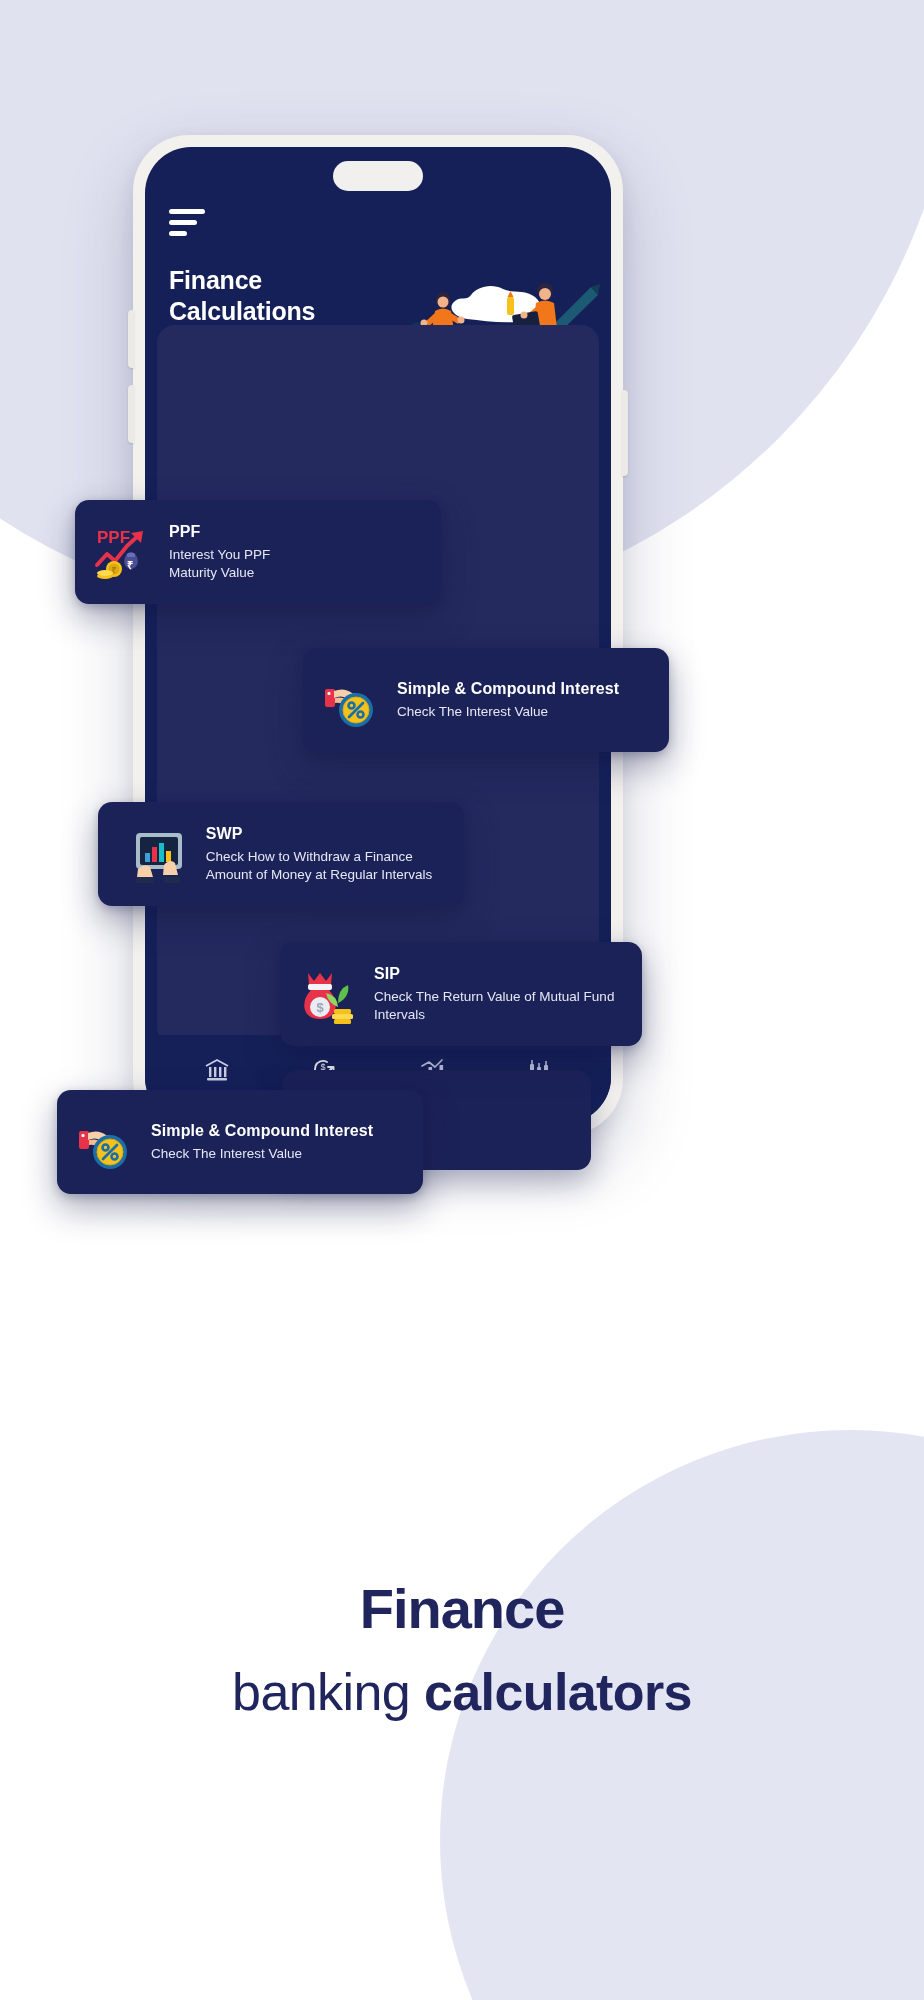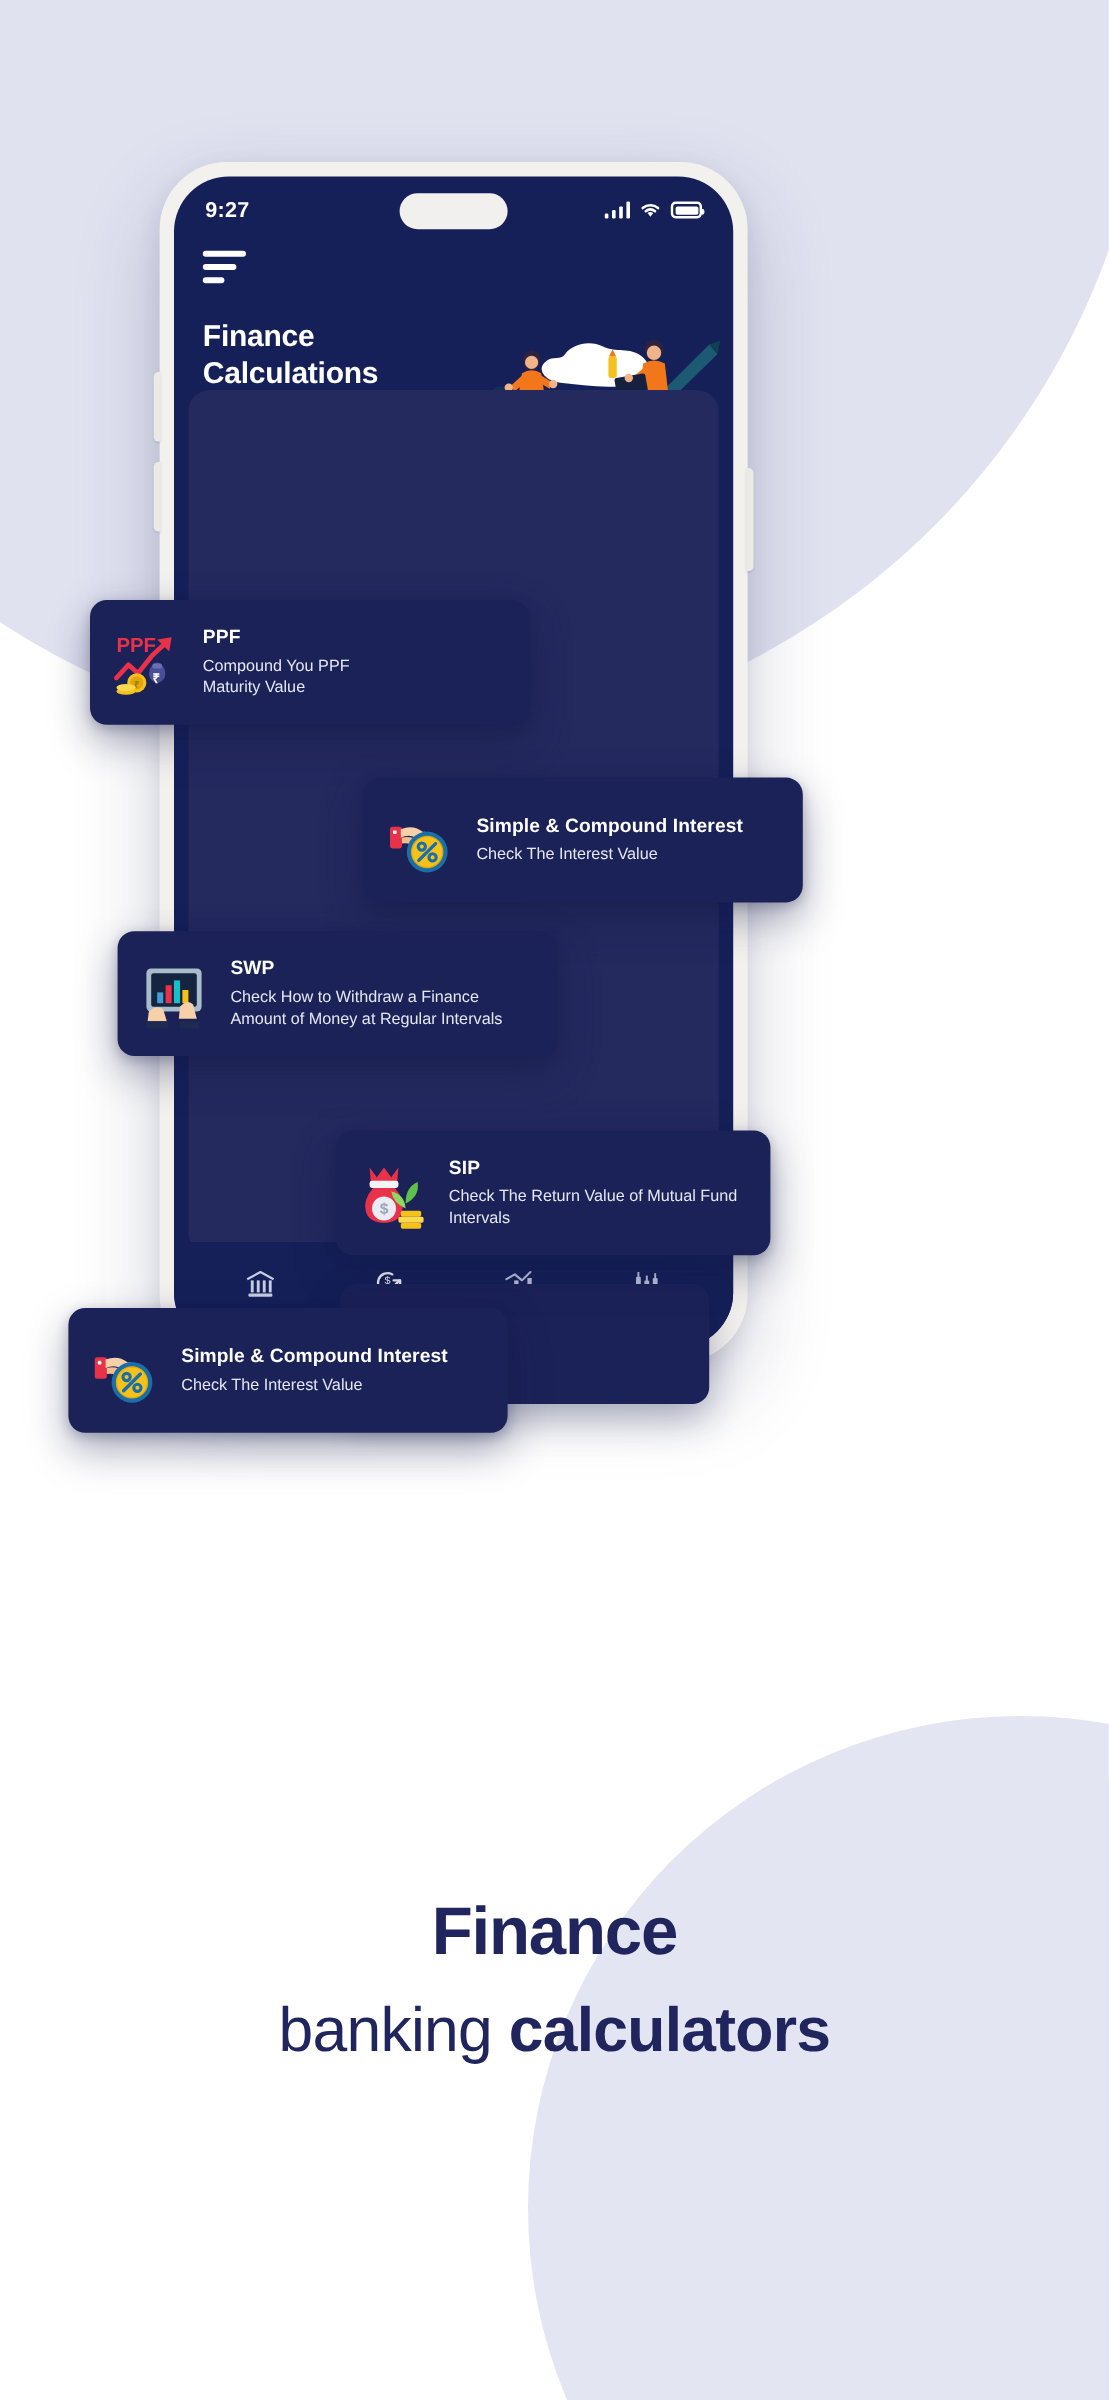--- a/index.html
+++ b/index.html
@@ -111,21 +111,21 @@
     color: #ffffff;
     overflow: hidden;
   }
   .card .c-icon { width: 62px; height: 62px; flex: 0 0 62px; margin-right: 14px; }
   .card .c-body { min-width: 0; }
   .card .c-title { font-size: 16px; font-weight: 800; letter-spacing: .1px; margin-bottom: 5px; }
   .card .c-sub { font-size: 13.5px; font-weight: 400; color: #e5e7f4; line-height: 1.33; }
 
   #card-ppf   { left: 75px;  top: 500px; width: 366px;  height: 104px; }
   #card-sci-1 { left: 303px; top: 648px; width: 366px;  height: 104px; }
-  #card-swp   { left: 98px;  top: 776px; width: 366px;  height: 104px; }
+  #card-swp   { left: 98px;  top: 802px; width: 366px;  height: 104px; justify-content: center; }
   #card-sip   { left: 280px; top: 942px; width: 362px;  height: 104px; }
   #card-sci-2 { left: 57px;  top: 1090px; width: 366px; height: 104px; }
 
   
   .card-behind {
     position: absolute; left: 283px; top: 1070px; width: 308px; height: 100px;
     background: #1b2257; border-radius: 14px;
     box-shadow: 0 12px 30px rgba(20,25,70,0.32);
     color: #dfe2f1; font-size: 13.5px;
     padding: 30px 0 0 14px; overflow: hidden;
@@ -159,39 +159,20 @@
   <div class="blob-top"></div>
   <div class="blob-bottom"></div>
 
   <div class="phone">
     <div class="phone-btn btn-vol-a"></div>
     <div class="phone-btn btn-vol-b"></div>
     <div class="phone-btn btn-power"></div>
 
     <div class="screen">
 
-      <div class="statusbar">
-        <div class="clock">9:27</div>
-        <div class="status-icons">
-          <span class="signal">
-              <i></i>
-              <i></i>
-              <i></i>
-              <i></i>
-            </span>
-          <svg width="18" height="14" viewBox="0 0 18 14">
-            <path d="M9 12.6 L11.4 9.6 A4 4 0 0 0 6.6 9.6 Z" fill="#fff"></path>
-            <path d="M2.6 5.4 A10 10 0 0 1 15.4 5.4" stroke="#fff" stroke-width="2.1" fill="none" stroke-linecap="round"></path>
-            <path d="M5.1 8.0 A6.4 6.4 0 0 1 12.9 8.0" stroke="#fff" stroke-width="2.1" fill="none" stroke-linecap="round"></path>
-          </svg>
-          <span class="battery">
-              <span></span>
-            </span>
-        </div>
-      </div>
       <div class="notch"></div>
 
       <div class="hamburger">
         <i></i>
           <i></i>
           <i></i>
       </div>
 
       <div class="app-title">
         <div>Finance</div>
@@ -288,21 +269,21 @@
       <rect x="34" y="32" width="8" height="4" rx="1.5" fill="#6a70b5"></rect>
       <text x="34" y="48" font-size="11" font-weight="700" font-family="Liberation Sans, sans-serif" fill="#ffffff">₹</text>
       <circle cx="21" cy="48" r="8" fill="#f5c21b"></circle>
       <circle cx="21" cy="48" r="5.5" fill="#e0a80f"></circle>
       <text x="21" y="52" font-size="8" font-weight="700" font-family="Liberation Sans, sans-serif" fill="#a87c06" text-anchor="middle">₹</text>
       <ellipse cx="12" cy="55" rx="8" ry="3" fill="#f5c21b"></ellipse>
       <ellipse cx="12" cy="52" rx="8" ry="3" fill="#ffd84d"></ellipse>
     </svg>
     <div class="c-body">
       <div class="c-title">PPF</div>
-      <div class="c-sub">Compound You PPF</div>
+      <div class="c-sub">Interest You PPF</div>
       <div class="c-sub">Maturity Value</div>
     </div>
   </div>
 
   <div class="card" id="card-sci-1">
     <svg class="c-icon" viewBox="0 0 62 62">
       <rect x="4" y="20" width="10" height="18" rx="2" fill="#e8324a"></rect>
       <rect x="6.5" y="23" width="3" height="3" rx="1" fill="#ffffff"></rect>
       <path d="M13 22 q10 -4 18 2 q4 3 1 6 q-3 2 -7 -1 q-5 -3 -12 0 Z" fill="#f7cfa8"></path>
       <path d="M14 29 q8 -2 14 3 l-2 5 q-6 -4 -12 -3 Z" fill="#f3bd8d"></path>

